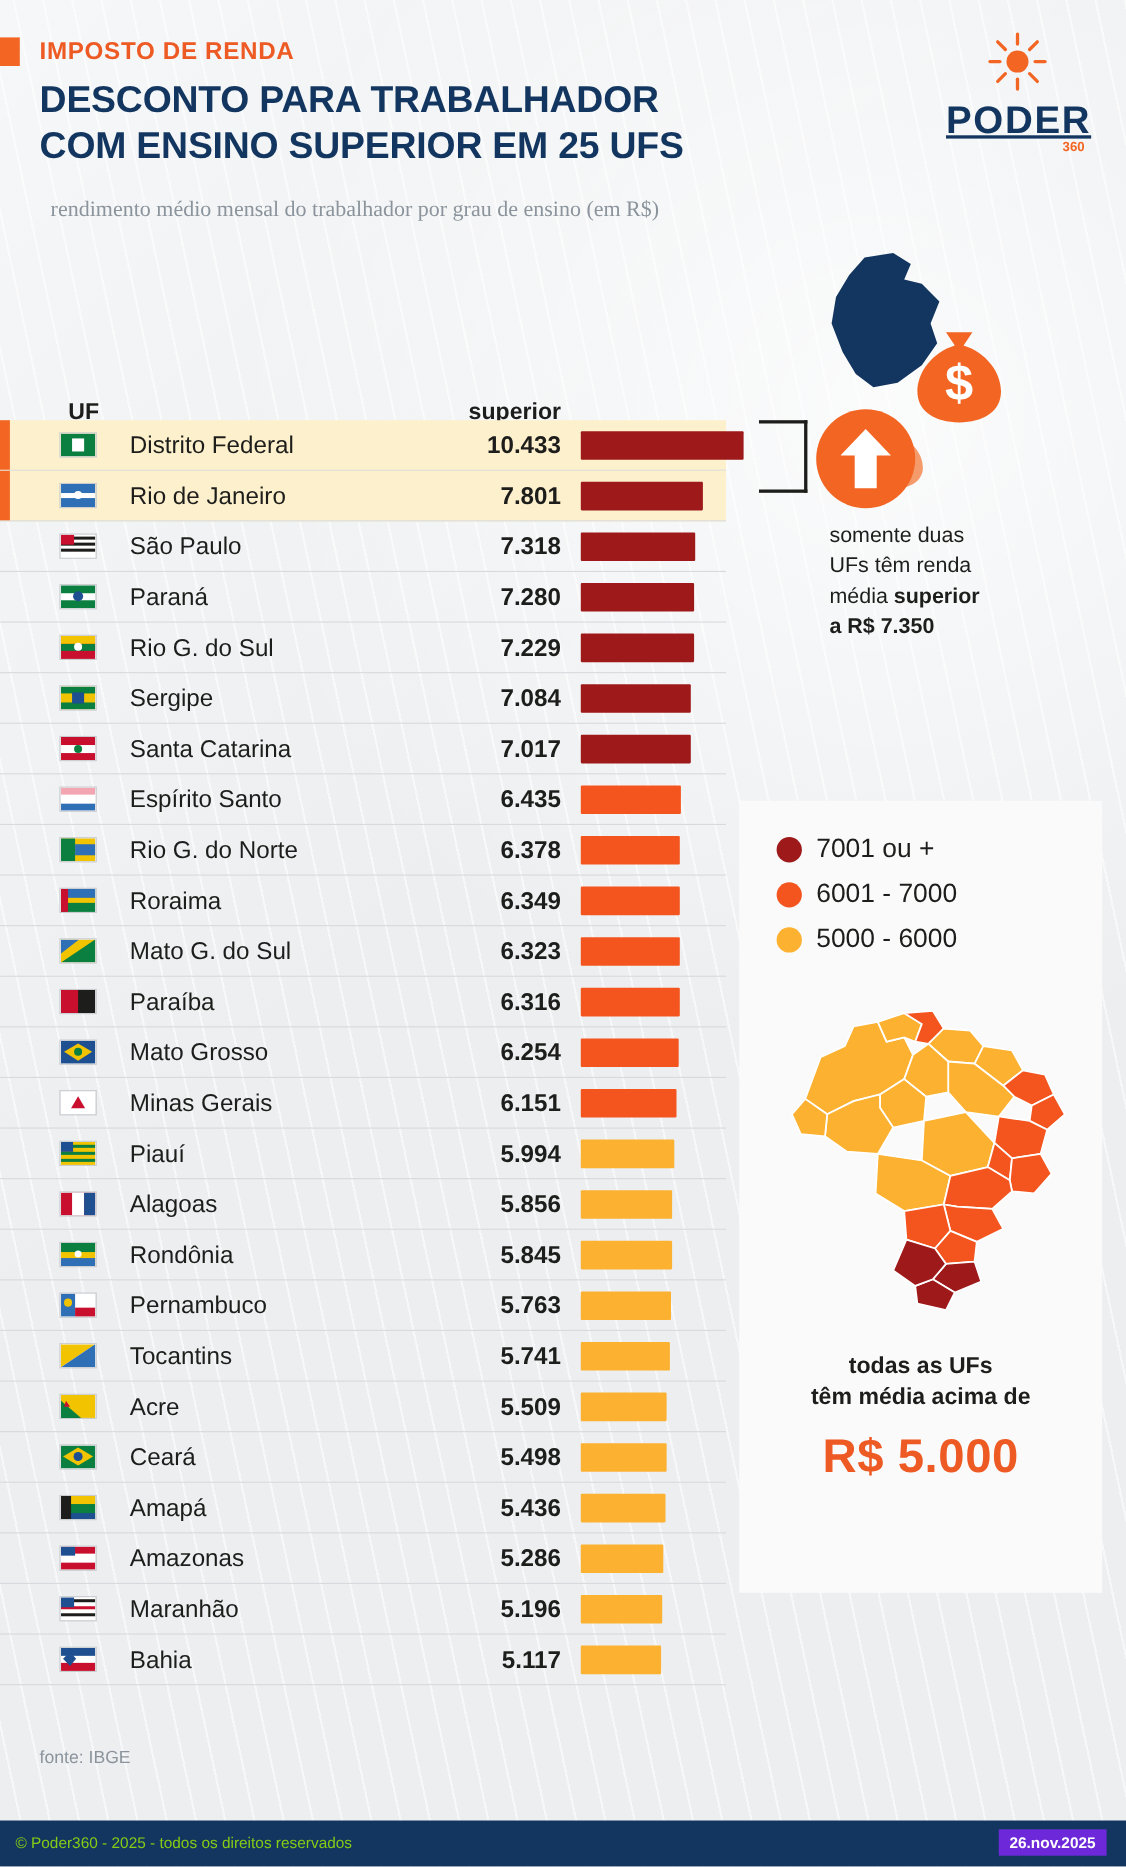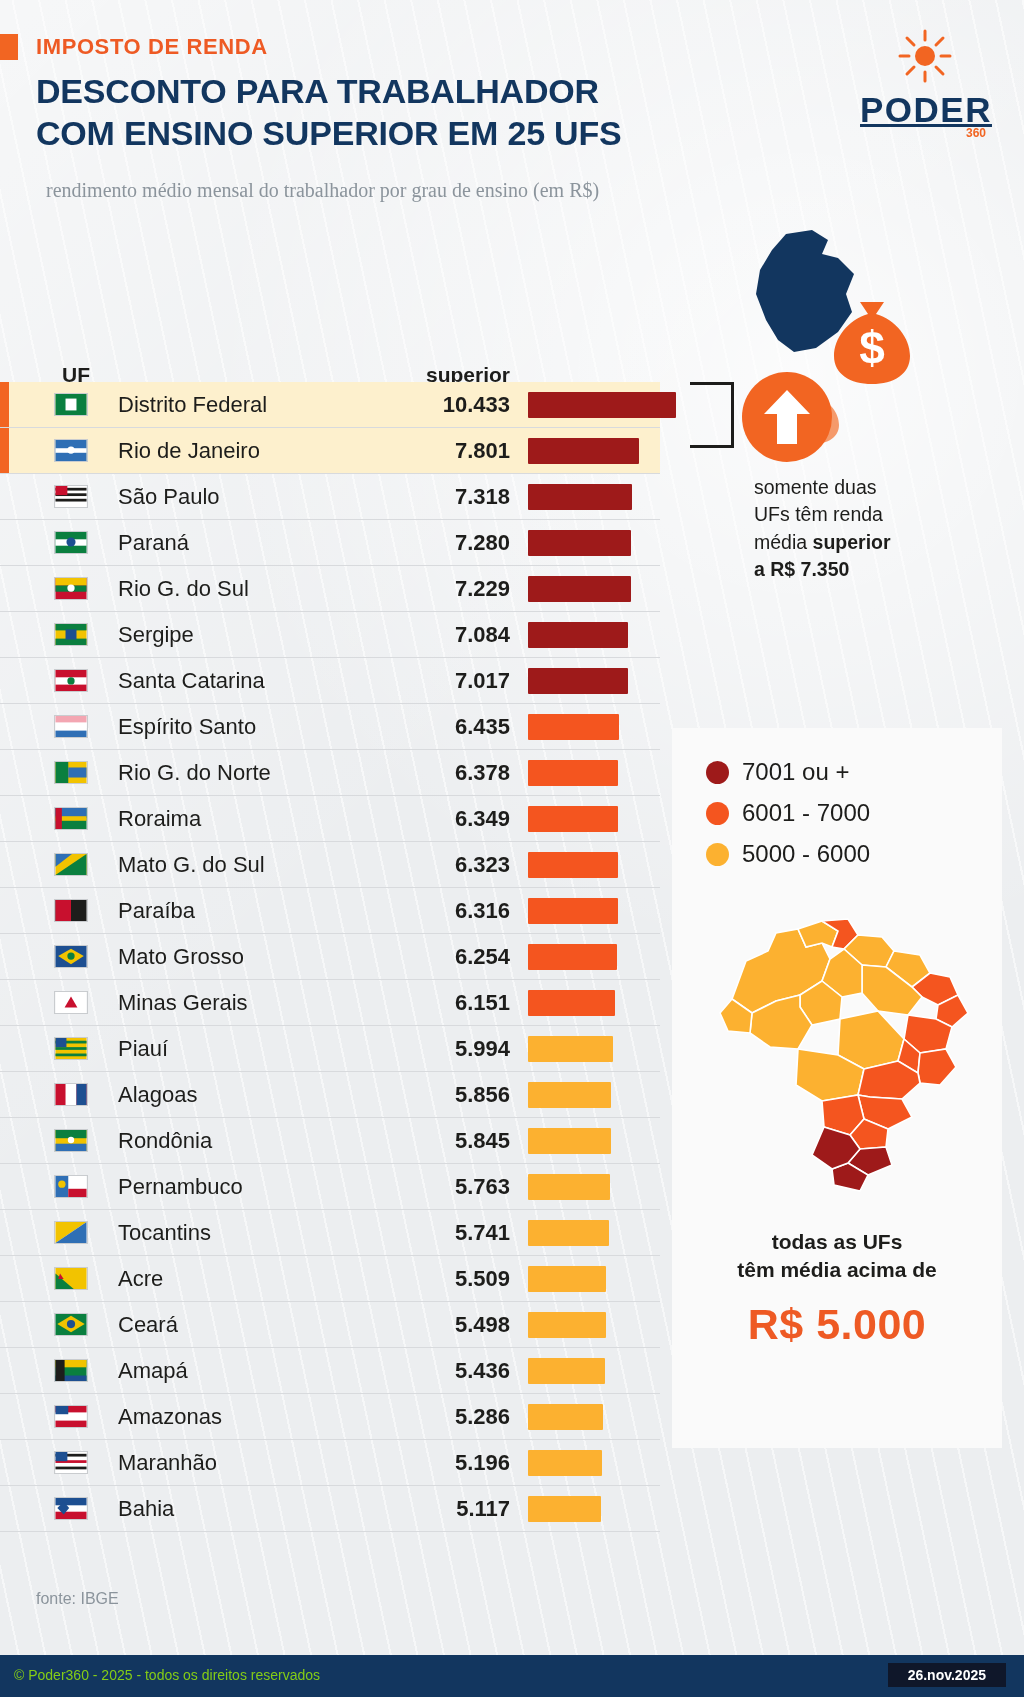--- a/index.html
+++ b/index.html
@@ -126,22 +126,22 @@
 
   
   .source { position: absolute; left: 36px; top: 1590px; font-size: 16px; color: #8b949c; }
   .footer-bar {
     position: absolute; left: 0; bottom: 0; width: 1024px; height: 42px;
     background: #12365f;
   }
   .copyright { position: absolute; left: 14px; top: 12px; font-size: 14px; color: #84cc16; }
   .datebox {
     position: absolute; right: 18px; top: 8px;
-    background: #0f172a; color: #ffffff;
-    font-size: 14px; font-weight: bold; padding: 4px 20px;
+    background: #6d28d9; color: #ffffff;
+    font-size: 14px; font-weight: bold; padding: 4px 10px;
   }
 </style>
 </head>
 <body>
 
 <div id="page">
 
   <div class="kicker-wrap">
     <div class="kicker-bar"></div>
     <div class="kicker">IMPOSTO DE RENDA</div>

